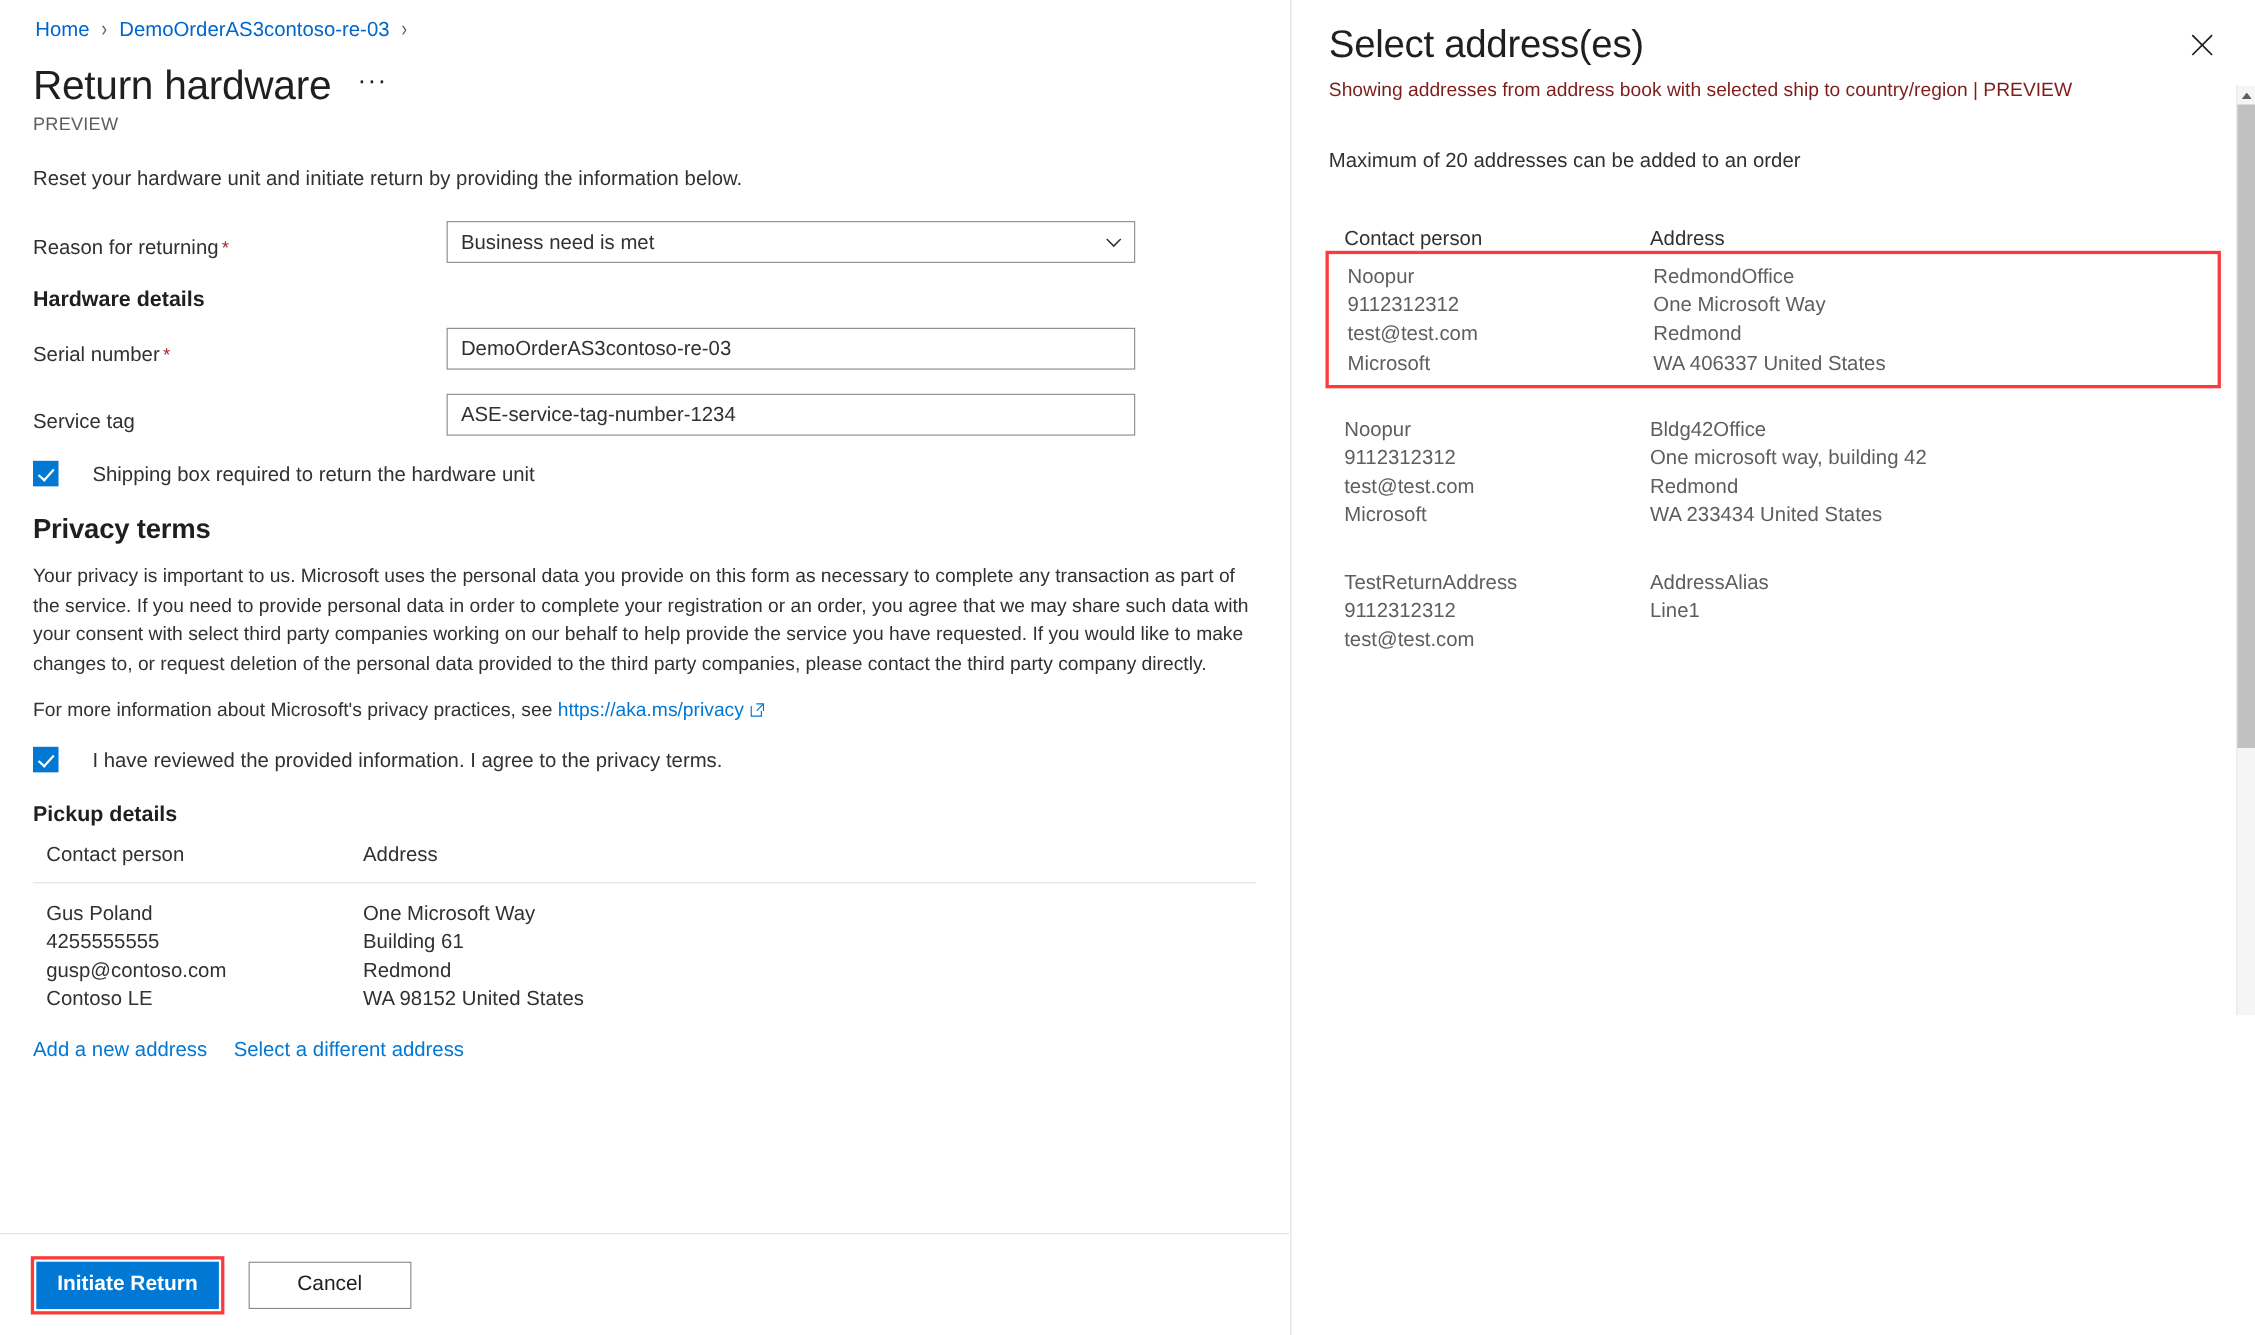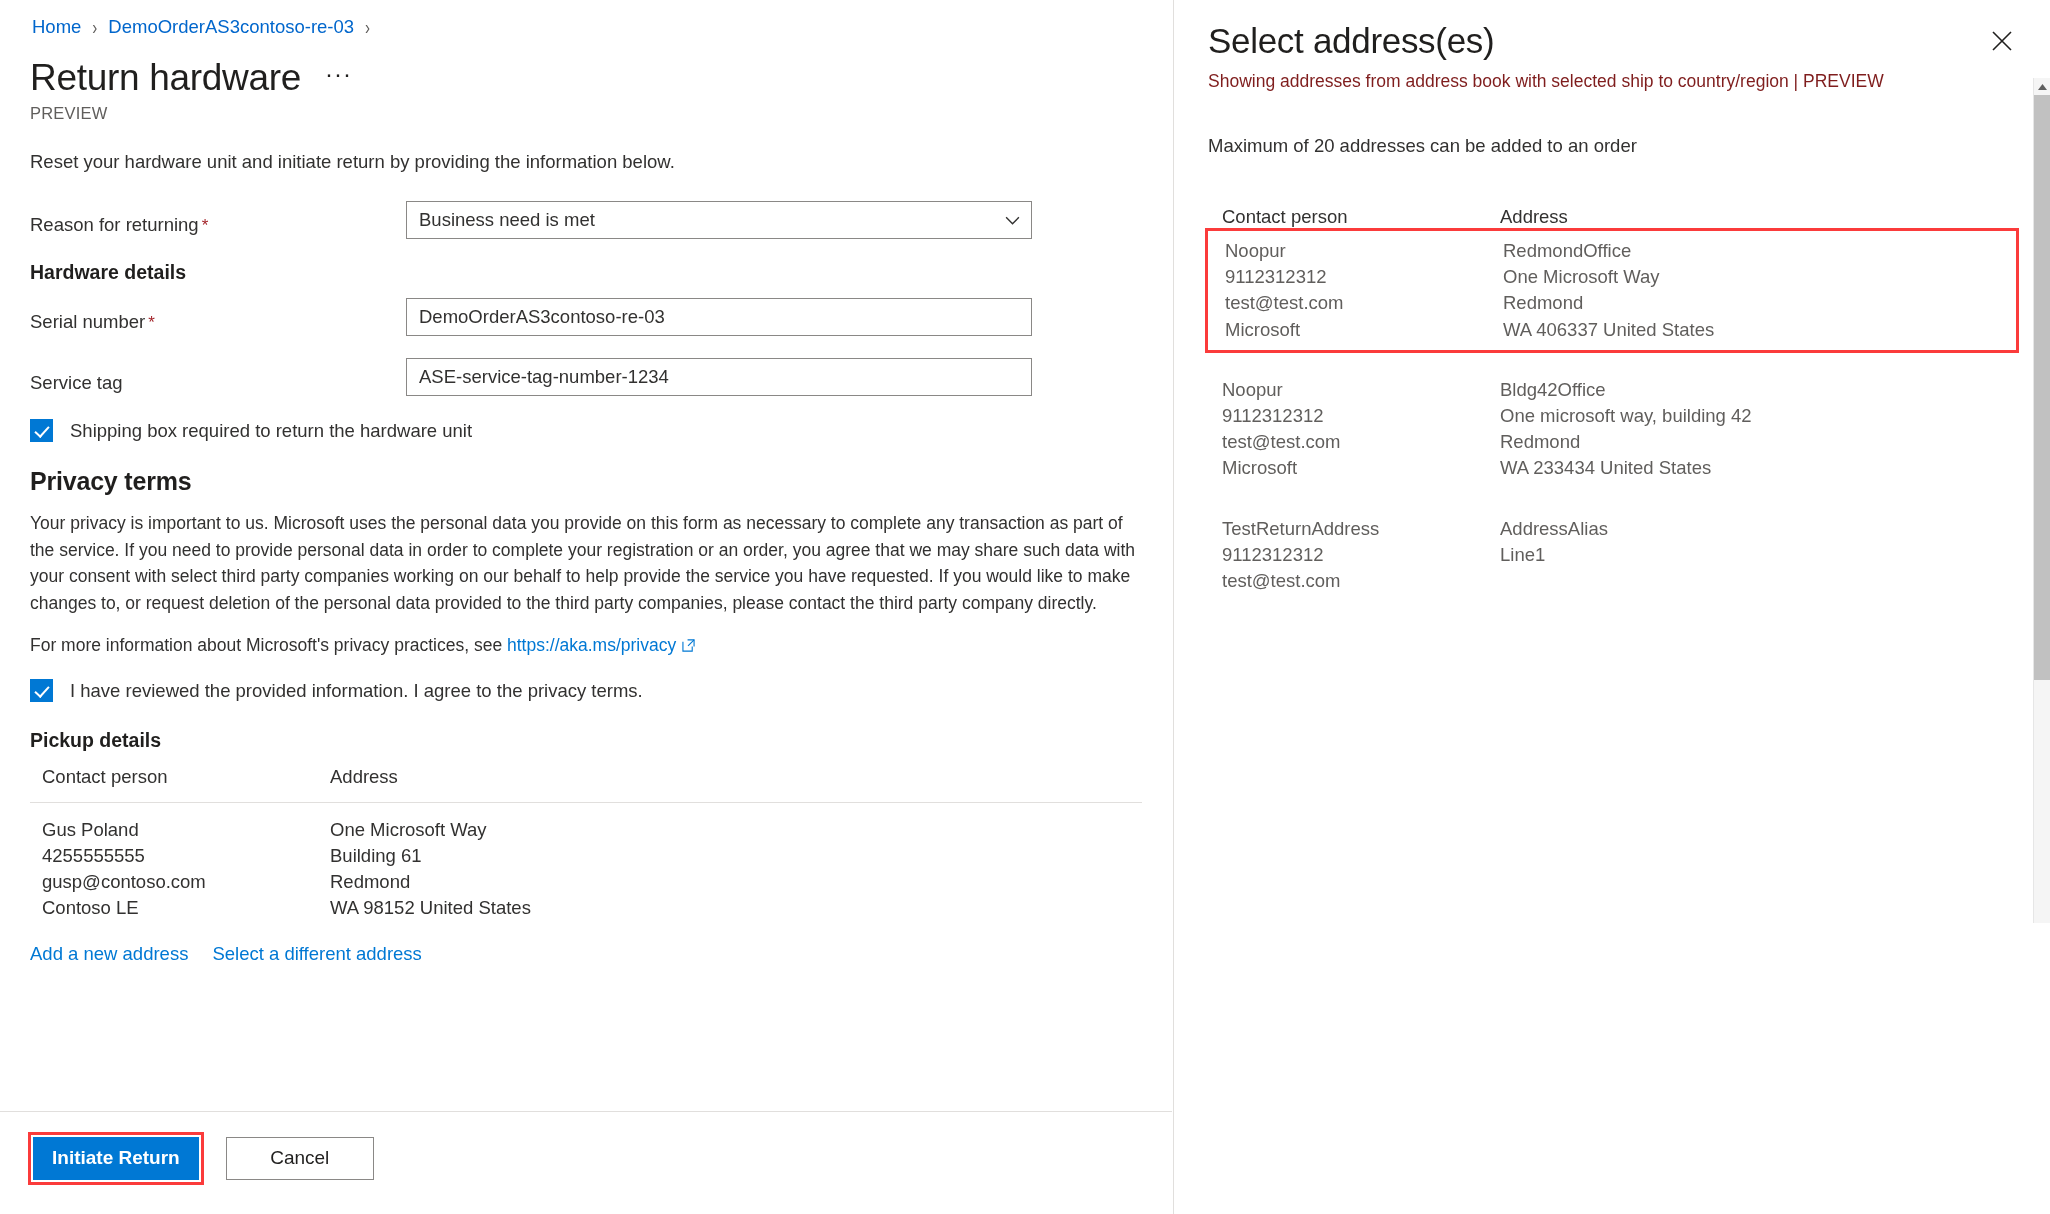--- a/index.html
+++ b/index.html
@@ -71,21 +71,21 @@
 
   .section-head {
     font-size: 19.5px; font-weight: bold; color: #201f1e;
     margin: 6px 0 14px 0;
   }
   .section-head.big {
     font-size: 25px; font-weight: 600; letter-spacing: -0.2px;
     margin: 24px 0 14px 0;
   }
 
-  .check-row { display: flex; align-items: flex-start; gap: 17px; margin: 20px 0 6px 0; }
+  .check-row { display: flex; align-items: flex-start; gap: 31px; margin: 20px 0 6px 0; }
   .chkbox {
     width: 23px; height: 23px; flex: 0 0 23px;
     background: #0078d4; border: 1px solid #0078d4;
     position: relative; margin-top: 1px; cursor: pointer;
   }
   .chkbox::after {
     content: ""; position: absolute; left: 7px; top: 3px;
     width: 6px; height: 12px; border: solid #fff;
     border-width: 0 2.2px 2.2px 0; transform: rotate(42deg);
   }
@@ -106,21 +106,21 @@
   .pt-c2 { flex: 1; }
   .pt-divider { height: 1px; background: #e1dfdd; width: 100%; }
   .pt-row { display: flex; padding: 14px 0 6px 12px; }
   .pt-cell { font-size: 18.5px; line-height: 26px; color: #323130; }
 
   .addr-links { display: flex; gap: 24px; margin-top: 16px; padding-left: 0px; }
   .addr-links .link { font-size: 18.5px; }
 
   
   .footer-bar {
-    position: absolute; bottom: 10px; height: 93px;
+    position: absolute; bottom: 0; height: 93px;
     border-top: 1px solid #e1dfdd;
     display: flex; align-items: center;
     background: #fff;
   }
   .footer-left { left: 0; width: 1172px; padding-left: 28px; gap: 22px; }
 
   .btn {
     height: 43px; min-width: 148px;
     display: flex; align-items: center; justify-content: center;
     font-size: 19px; font-weight: bold; cursor: pointer;

